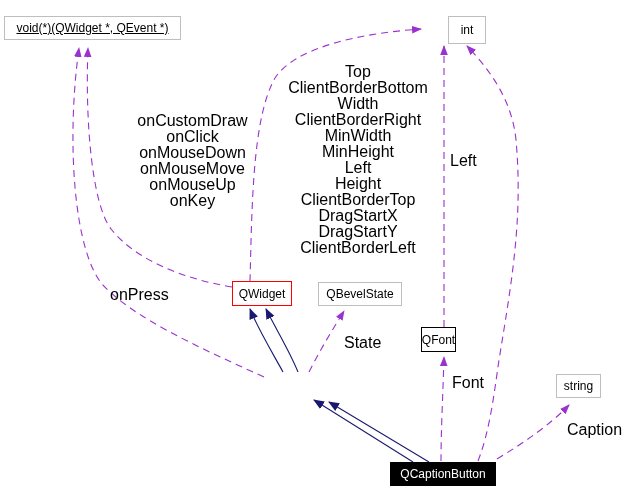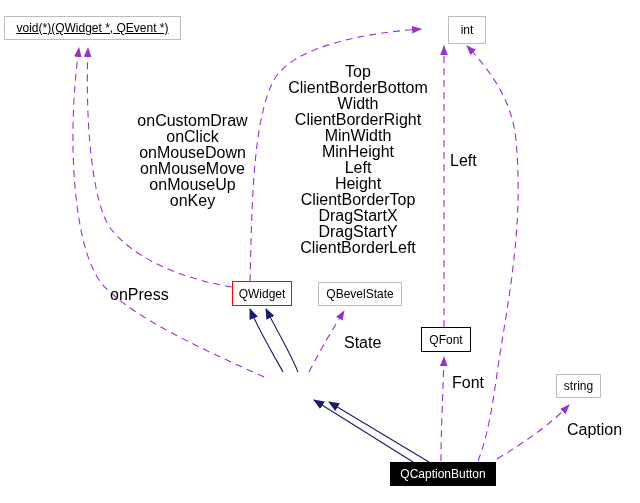--- a/index.html
+++ b/index.html
@@ -62,21 +62,21 @@
   </svg>
 
   <div class="node node--gray" style="left:4px;top:16px;width:177px;height:24px;text-decoration:underline;">void(*)(QWidget *, QEvent *)</div>
 
   <div class="node node--gray" style="left:448px;top:16px;width:38px;height:28px;">int</div>
 
   <div class="node node--red" style="left:232px;top:281px;width:60px;height:25px;">QWidget</div>
 
   <div class="node node--gray" style="left:318px;top:282px;width:84px;height:24px;">QBevelState</div>
 
-  <div class="node node--black" style="left:421px;top:327px;width:50px;height:25px;">QFont</div>
+  <div class="node node--black" style="left:421px;top:327px;width:35px;height:25px;">QFont</div>
 
 
   <div class="node node--gray" style="left:556px;top:374px;width:45px;height:24px;">string</div>
 
   <div class="node node--current" style="left:390px;top:462px;width:106px;height:24px;">QCaptionButton</div>
 
   <div class="edge-label edge-label--multi" style="left:268px;top:64px;width:180px;">Top
 ClientBorderBottom
 Width
 ClientBorderRight

